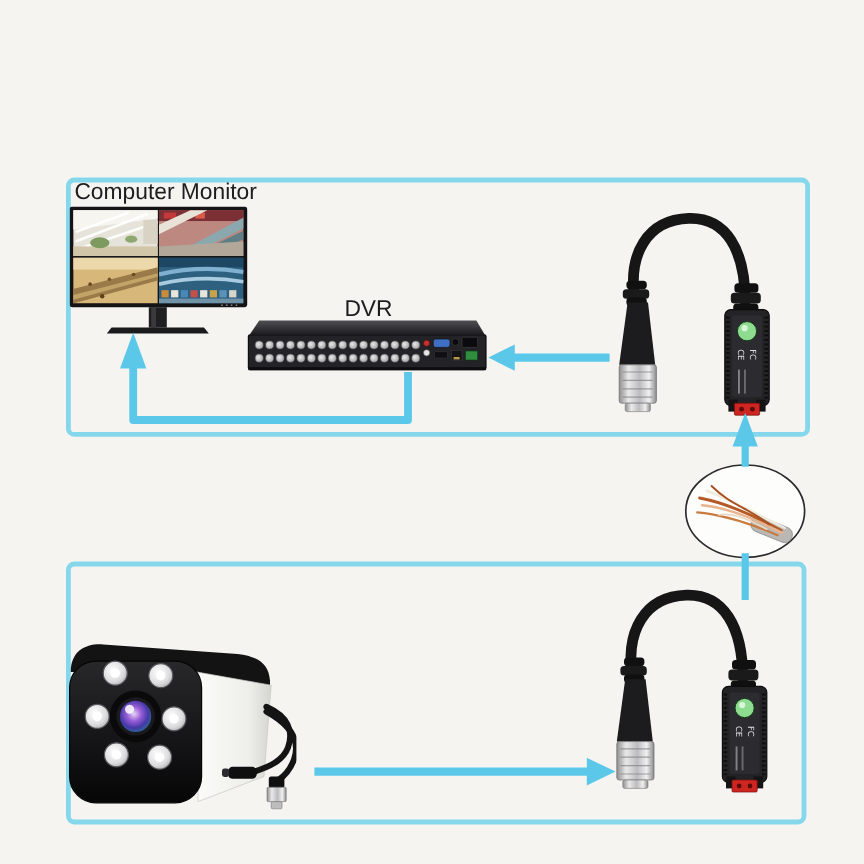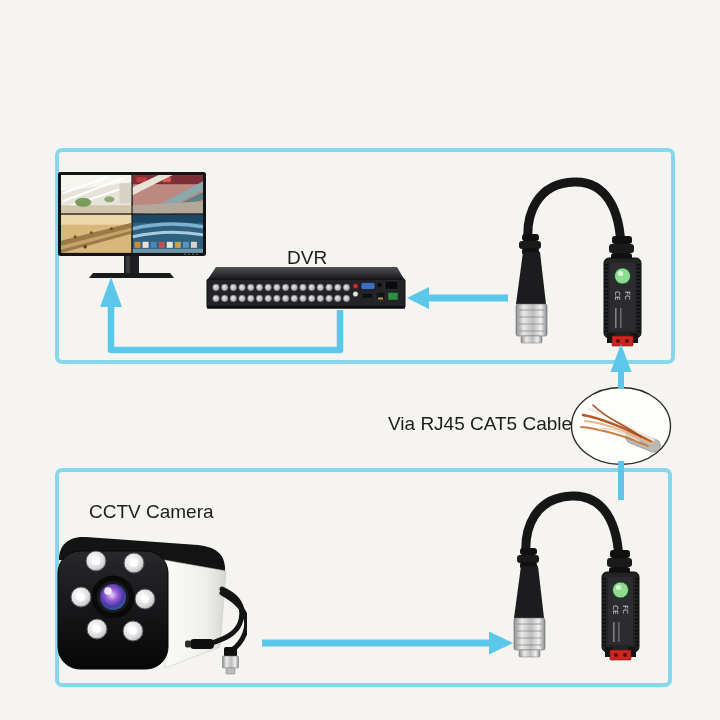--- a/index.html
+++ b/index.html
@@ -124,23 +124,22 @@
           <circle cx="124" cy="165" r="2" fill="#5a0c0a"></circle>
         </g>
       </symbol>
     </defs>
   </svg>
 
 
   <div class="zone-box box-upper"></div>
   <div class="zone-box box-lower"></div>
 
+  <div class="lbl lbl-monitor">Computer Monitor</div>
   <div class="lbl lbl-dvr">DVR</div>
-  <div class="lbl lbl-cable">Via RJ45 CAT5 Cable</div>
-  <div class="lbl lbl-camera">CCTV Camera</div>
 
   <svg class="dev monitor-svg" viewBox="0 0 150 107">
     <rect x="0" y="0" width="148" height="84" rx="2.5" fill="#141416"></rect>
     <g>
 
       <svg x="3" y="3" width="70.5" height="38.5" viewBox="0 0 70 38">
         <rect width="70" height="38" fill="#e6e4da"></rect>
         <polygon points="0,0 70,0 70,7 0,16" fill="#f6f5f0"></polygon>
         <path d="M2,18 L46,2 M2,26 L62,3 M2,33 L70,10" stroke="#ffffff" stroke-width="2.2" opacity="0.9"></path>
         <rect y="30" width="70" height="8" fill="#d2c6a8"></rect>

